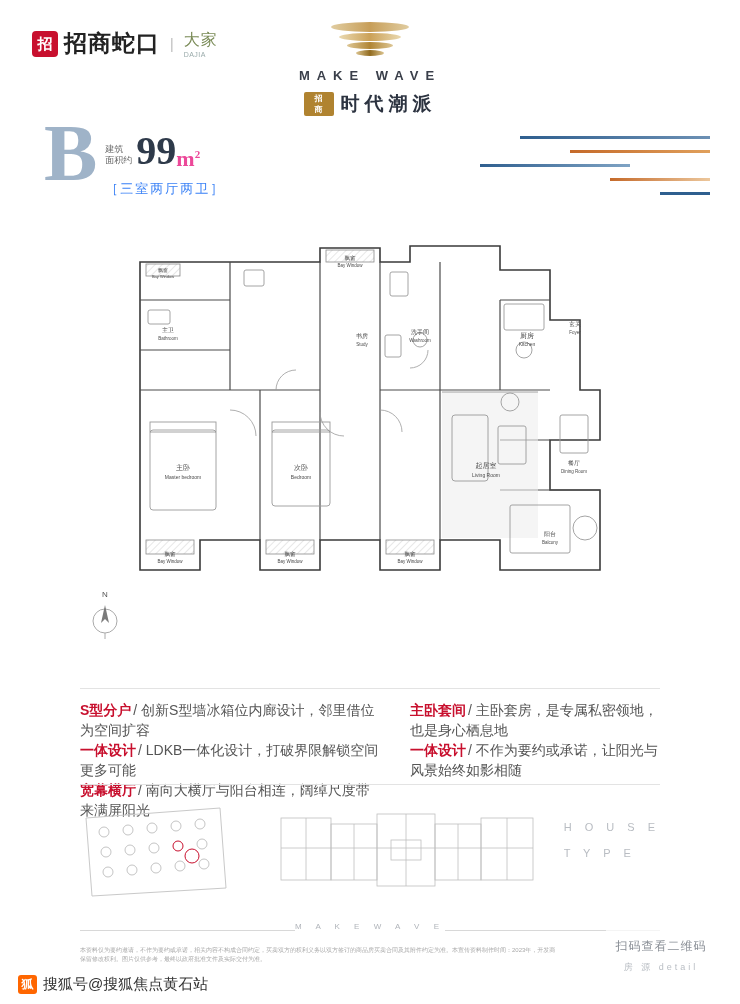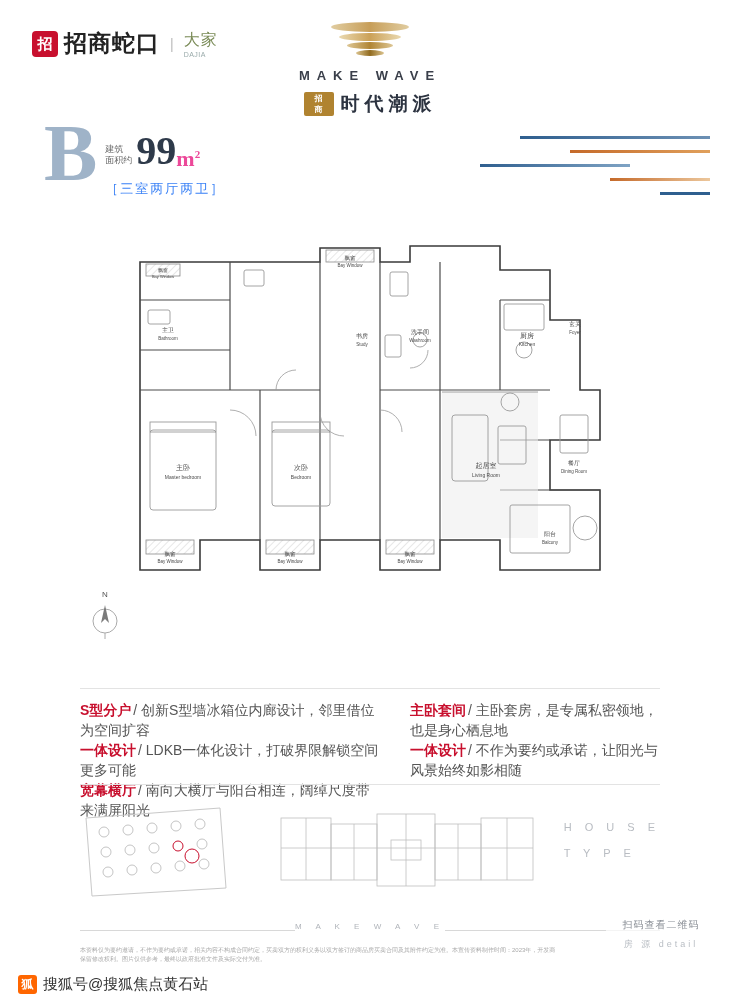--- a/index.html
+++ b/index.html
@@ -93,21 +93,21 @@
   .ribbon .line{position:absolute;top:8px;height:1px;background:#d8d8d8;}
   .ribbon .l1{left:0;width:215px;}
   .ribbon .l2{right:0;width:215px;}
   .ribbon .word{position:absolute;left:0;right:0;top:0;text-align:center;font-size:8px;letter-spacing:6px;color:#b0b4ba;}
 
   .fineprint{position:absolute;left:80px;top:946px;width:480px;font-size:6px;line-height:9px;color:#aaa;}
 
   
   .qr{position:absolute;right:24px;bottom:44px;width:110px;height:46px;
       background:rgba(255,255,255,.72);text-align:center;}
-  .qr .t1{font-size:10px;color:#8a8f96;letter-spacing:1px;padding-top:4px;}
+  .qr .t1{font-size:12px;color:#8a8f96;letter-spacing:1px;padding-top:4px;margin-top:20px;}
   .qr .t2{font-size:9px;color:#b9bec4;letter-spacing:3px;padding-top:6px;}
 
   
   .wm{position:absolute;left:18px;bottom:10px;display:flex;align-items:center;gap:6px;}
   .wm-mark{width:19px;height:19px;border-radius:3px;background:#f60;color:#fff;font-size:12px;font-weight:bold;line-height:19px;text-align:center;}
   .wm-text{font-size:15px;color:#333;}
 </style>
 </head>
 <body>
 

